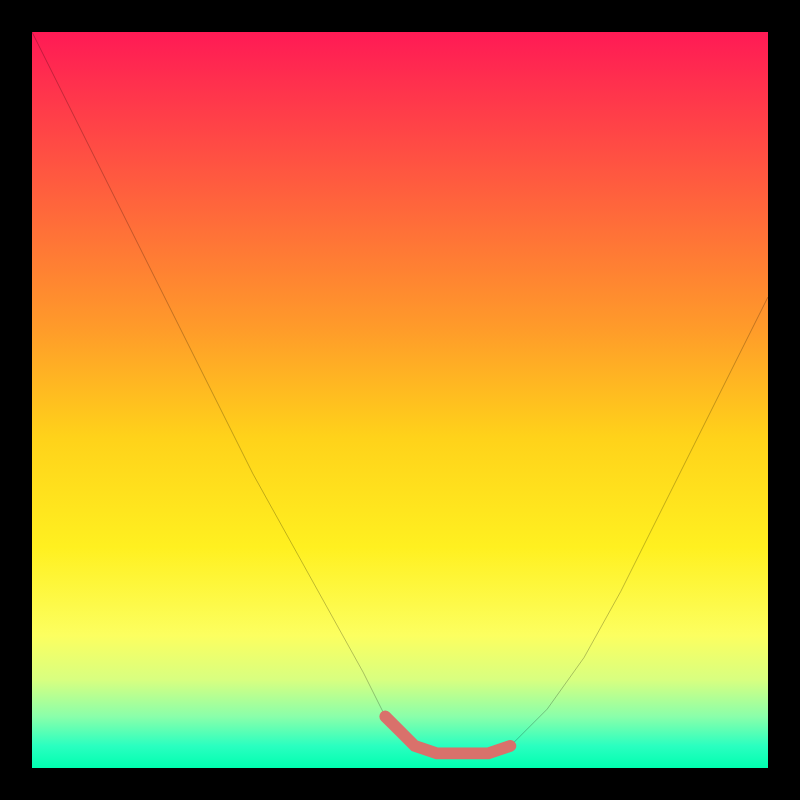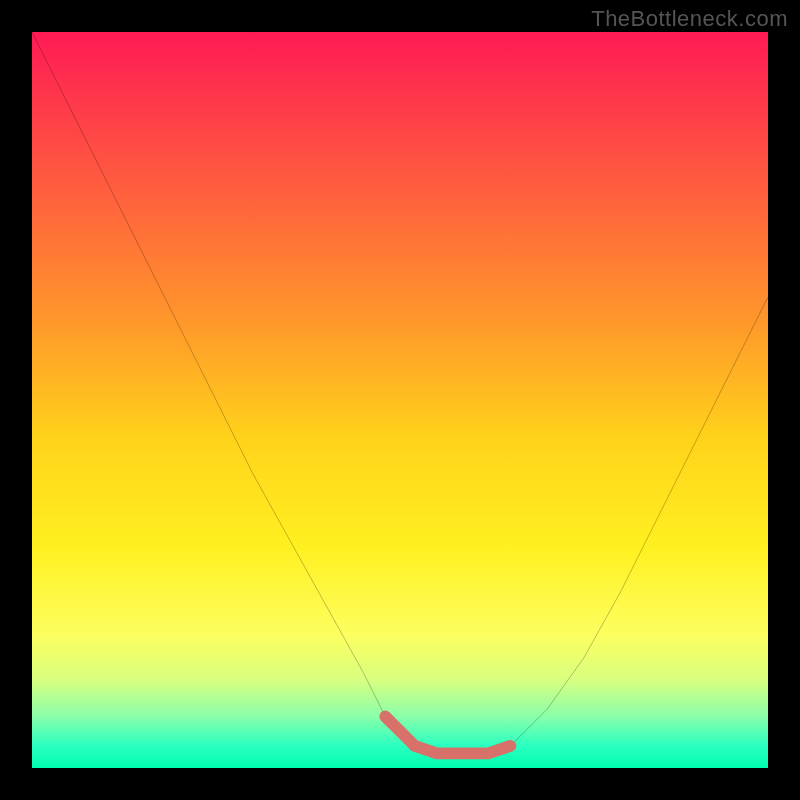--- a/index.html
+++ b/index.html
@@ -55,21 +55,20 @@
     position: absolute;
     inset: 0;
     width: 100%;
     height: 100%;
   }
 </style>
 </head>
 <body>
 
 <div class="frame">
-  <div class="watermark">TheBottleneck.com</div>
 
   <div class="plot">
     <div class="gradient"></div>
     <svg class="overlay" viewBox="0 0 100 100" preserveAspectRatio="none">
       <path fill="none" stroke="#000000" stroke-width="0.25" vector-effect="non-scaling-stroke" id="curvePath" d="M0.00 0.00 L5.00 10.00 L10.00 20.00 L15.00 30.00 L20.00 40.00 L25.00 50.00 L30.00 60.00 L35.00 69.00 L40.00 78.00 L45.00 87.00 L48.00 93.00 L50.00 95.00 L52.00 97.00 L55.00 98.00 L58.00 98.00 L60.00 98.00 L62.00 98.00 L65.00 97.00 L70.00 92.00 L75.00 85.00 L80.00 76.00 L85.00 66.00 L90.00 56.00 L95.00 46.00 L100.00 36.00"></path>
       <path fill="none" stroke="#d9716b" stroke-width="1.6" stroke-linecap="round" id="bandPath" d="M48.00 93.00 L50.00 95.00 L52.00 97.00 L55.00 98.00 L58.00 98.00 L60.00 98.00 L62.00 98.00 L65.00 97.00"></path>
     </svg>
   </div>
 </div>
 

